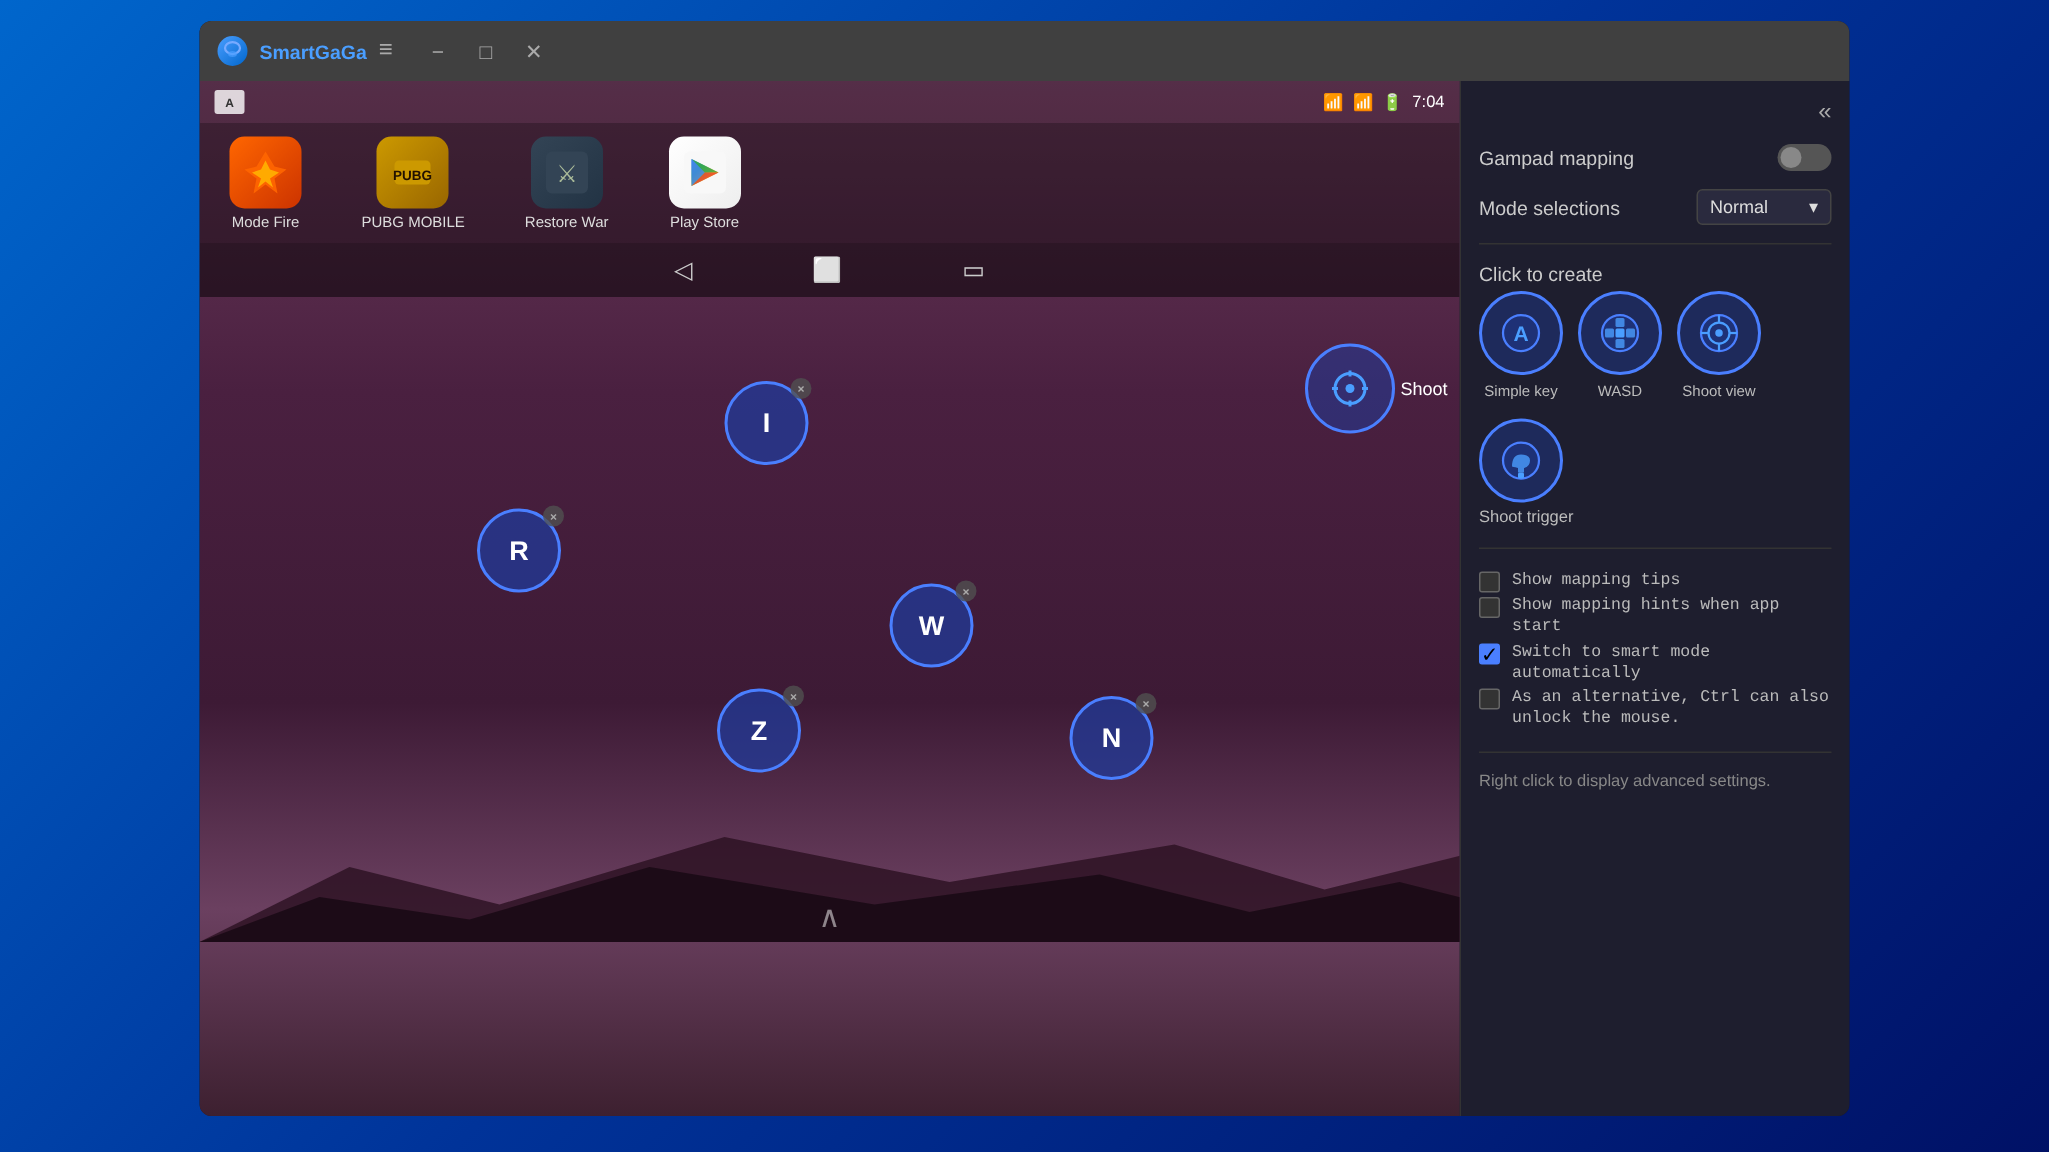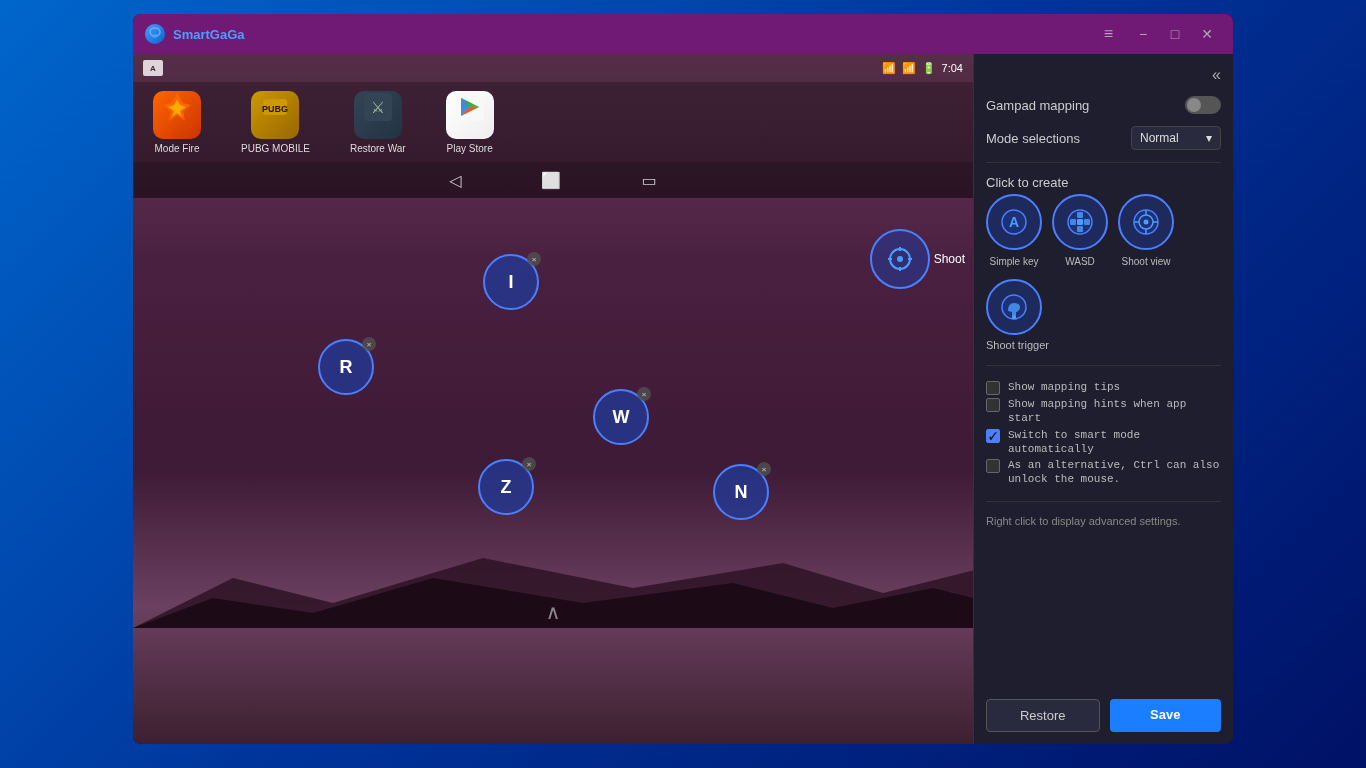--- a/index.html
+++ b/index.html
@@ -22,24 +22,23 @@
       display: flex;
       flex-direction: column;
       overflow: hidden;
       position: relative;
       top: -5px;
     }
 
     
     .title-bar {
       height: 40px;
-      background: #701a75;
-      display: flex;
-      align-items: center;
-      justify-content: space-between;
+      background: #404040;
+      display: flex;
+      align-items: center;
       padding: 0 12px;
       flex-shrink: 0;
     }
     .title-bar-left {
       display: flex;
       align-items: center;
       gap: 8px;
     }
     .title-bar-logo {
       color: #4a9eff;
@@ -191,21 +190,21 @@
       gap: 4px;
       cursor: pointer;
     }
     .taskbar-icon {
       width: 48px;
       height: 48px;
       border-radius: 10px;
       background: #444;
       overflow: hidden;
       display: flex;
-      align-items: flex-start;
+      align-items: center;
       justify-content: center;
       font-size: 20px;
     }
     .taskbar-label {
       color: #ddd;
       font-size: 10px;
       text-align: center;
     }
 
     
@@ -691,19 +690,15 @@
         <div class="checkbox-row">
           <div class="checkbox"></div>
           <span class="checkbox-label">As an alternative, Ctrl can also unlock the mouse.</span>
         </div>
       </div>
 
       <div class="divider"></div>
 
       <p class="right-click-hint">Right click to display advanced settings.</p>
 
-      <div class="panel-buttons">
-        <div class="btn-restore">Restore</div>
-        <div class="btn-save">Save</div>
-      </div>
     </div>
   </div>
 </div>
 
 </body></html>

